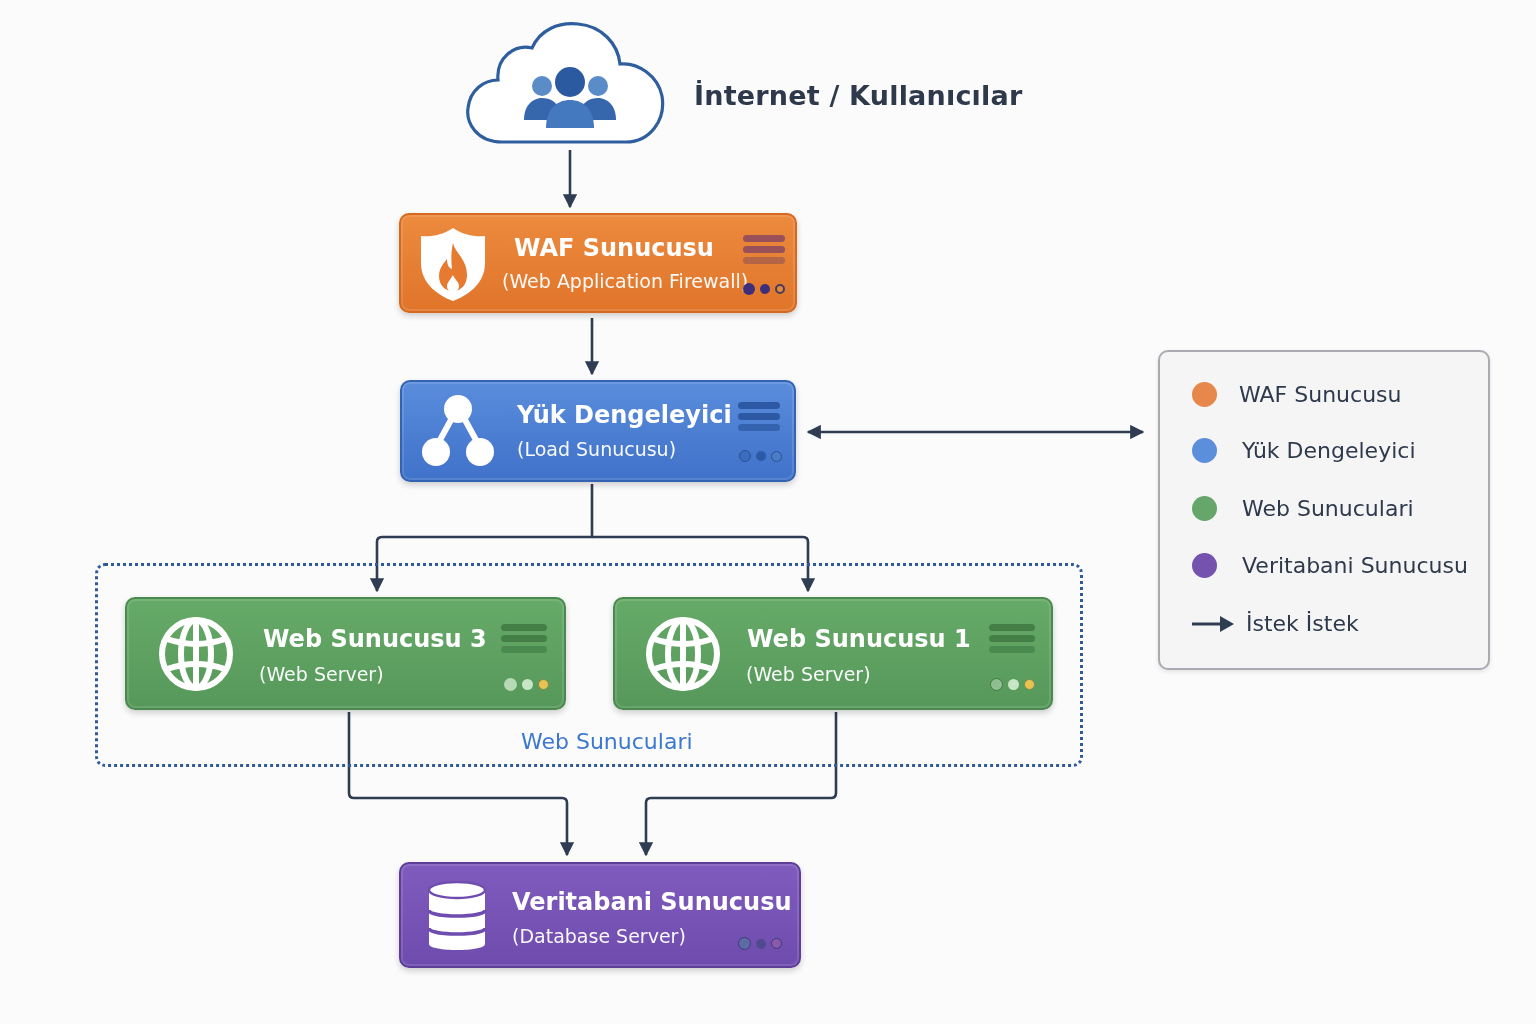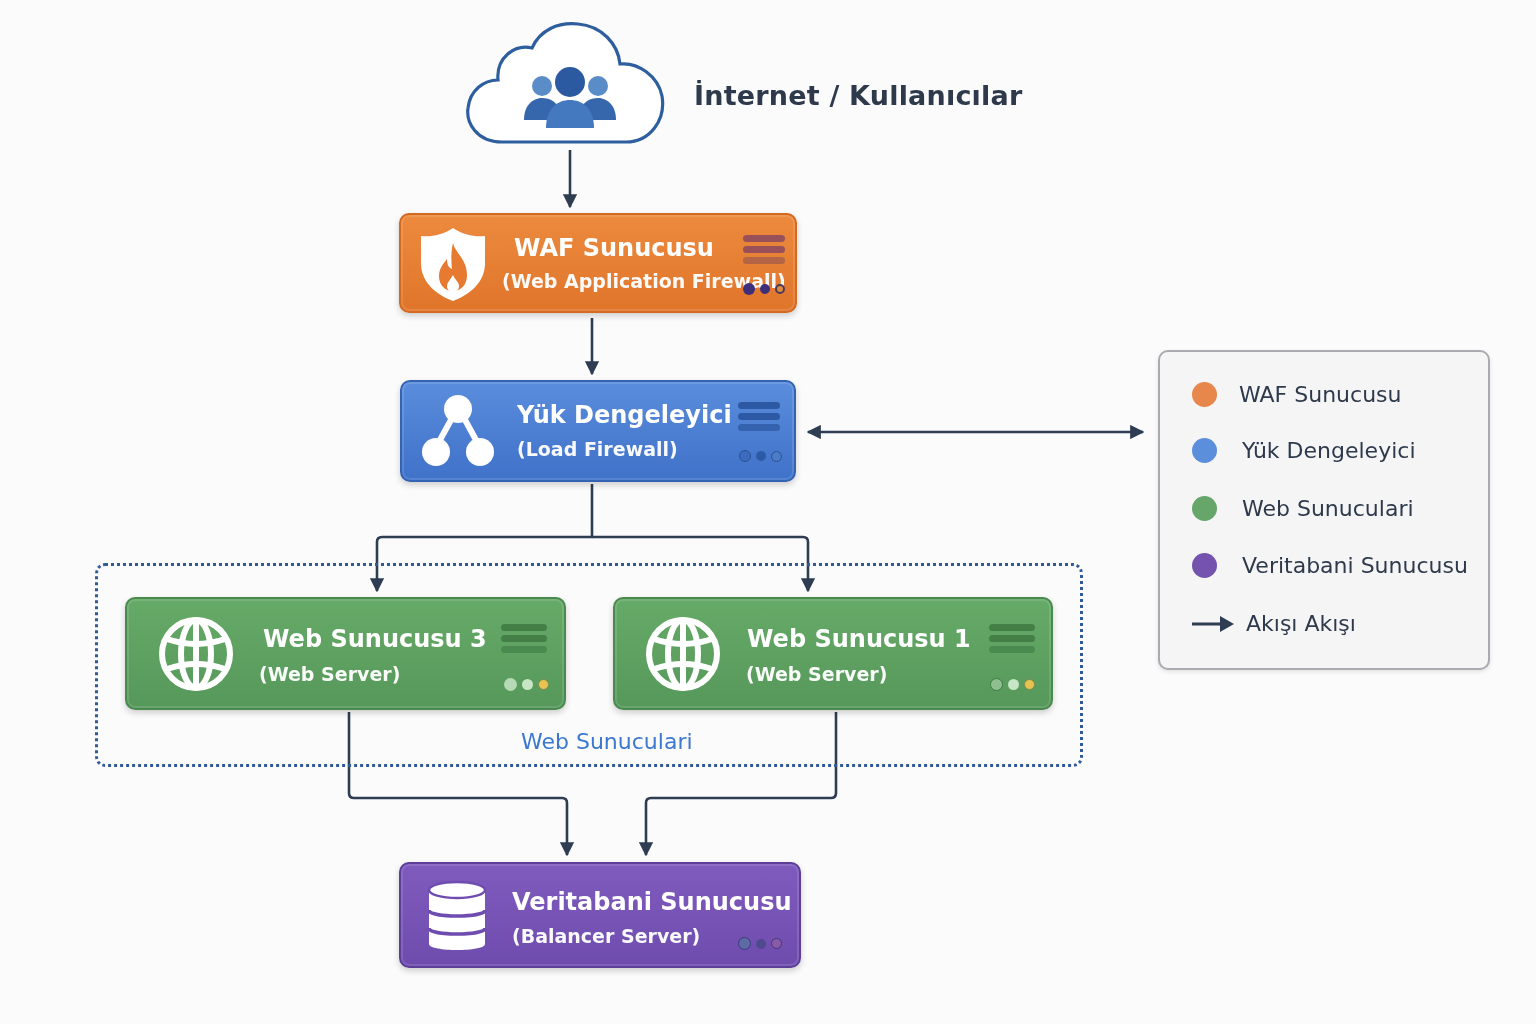--- a/index.html
+++ b/index.html
@@ -23,21 +23,21 @@
   }
 
   
   .node {
     position: absolute;
     border-radius: 10px;
     box-shadow: 0 3px 6px rgba(0,0,0,0.18), inset 0 0 0 2px rgba(255,255,255,0.12);
     color: #fff;
   }
   .node .title { position: absolute; font-size: 24px; font-weight: bold; white-space: nowrap; }
-  .node .sub { position: absolute; font-size: 19px; white-space: nowrap; opacity: 0.96; font-weight: bold; }
+  .node .sub { position: absolute; font-size: 19px; white-space: nowrap; opacity: 0.96; }
   .node .icon { position: absolute; }
   .node .bars { position: absolute; width: 42px; }
   .node .bars span { display: block; height: 7px; border-radius: 4px; margin-bottom: 4px; }
   .node .dots { position: absolute; display: flex; gap: 5px; align-items: center; }
   .node .dots span { display: block; border-radius: 50%; }
 
   #waf { left: 399px; top: 213px; width: 398px; height: 100px;
     background: linear-gradient(180deg, #ec8a3e 0%, #e0752a 100%); border: 2px solid #d4691f; }
   #lb { left: 400px; top: 380px; width: 396px; height: 102px;
     background: linear-gradient(180deg, #5a8ddc 0%, #3f72c9 100%); border: 2px solid #3563b4; }
@@ -122,21 +122,21 @@
 
 <div class="node" id="lb">
   <svg class="icon" style="left:16px;top:10px" width="80" height="78" viewBox="0 0 80 78">
     <line x1="34" y1="26" x2="22" y2="48" stroke="#fff" stroke-width="6"></line>
     <line x1="46" y1="26" x2="58" y2="48" stroke="#fff" stroke-width="6"></line>
     <circle cx="40" cy="17" r="14" fill="#fff"></circle>
     <circle cx="18" cy="60" r="14" fill="#fff"></circle>
     <circle cx="62" cy="60" r="14" fill="#fff"></circle>
   </svg>
   <div class="title" style="left:115px;top:19px">Yük Dengeleyici</div>
-  <div class="sub" style="left:115px;top:56px">(Load Firewall)</div>
+  <div class="sub" style="left:115px;top:56px">(Load Sunucusu)</div>
   <div class="bars" style="left:336px;top:20px">
     <span style="background:#2d58a3;"></span>
       <span style="background:#2d58a3;"></span>
       <span style="background:#3462ae;"></span>
   </div>
   <div class="dots" style="left:337px;top:68px">
     <span style="width:12px;height:12px;background:#3c6cc0;border:1.5px solid #2a4f90"></span>
     <span style="width:10px;height:10px;background:#2d5aa6"></span>
     <span style="width:11px;height:11px;background:#4b7cc8;border:1.5px solid #2a4f90"></span>
   </div>
@@ -194,21 +194,21 @@
 </div>
 
 <div class="node" id="db">
   <svg class="icon" style="left:26px;top:16px" width="60" height="74" viewBox="0 0 60 74">
     <path d="M2,10 C2,3 58,3 58,10 L58,64 C58,72 2,72 2,64 Z" fill="#ffffff"></path>
     <ellipse cx="30" cy="10" rx="28" ry="8" fill="#ffffff" stroke="#6f4db0" stroke-width="2.5"></ellipse>
     <path d="M2,30 C2,38 58,38 58,30" fill="none" stroke="#6f4db0" stroke-width="3.5"></path>
     <path d="M2,48 C2,56 58,56 58,48" fill="none" stroke="#6f4db0" stroke-width="3.5"></path>
   </svg>
   <div class="title" style="left:111px;top:24px">Veritabani Sunucusu</div>
-  <div class="sub" style="left:111px;top:61px">(Balancer Server)</div>
+  <div class="sub" style="left:111px;top:61px">(Database Server)</div>
   <div class="dots" style="left:337px;top:73px">
     <span style="width:13px;height:13px;background:#5d6aa6;border:1.5px solid #3e3a78"></span>
     <span style="width:10px;height:10px;background:#4f4a90"></span>
     <span style="width:11px;height:11px;background:#8a5aa8;border:1.5px solid #3e3a78"></span>
   </div>
 </div>
 
 <div class="abs legend">
   <div class="legend-item" style="top:30px">
     <span class="dot" style="background:#e8874c"></span>
@@ -224,15 +224,15 @@
   </div>
   <div class="legend-item" style="top:201px">
     <span class="dot" style="background:#7552ae"></span>
     <span class="txt" style="margin-left:3px">Veritabani Sunucusu</span>
   </div>
   <div class="legend-item" style="top:259px">
     <svg class="arrow" viewBox="0 0 44 20">
       <line x1="0" y1="10" x2="32" y2="10" stroke="#2f3d52" stroke-width="3"></line>
       <path d="M28,2 L42,10 L28,18 Z" fill="#2f3d52"></path>
     </svg>
-    <span class="txt">Akışı Akışı</span>
+    <span class="txt">İstek İstek</span>
   </div>
 </div>
 
 </body></html>

